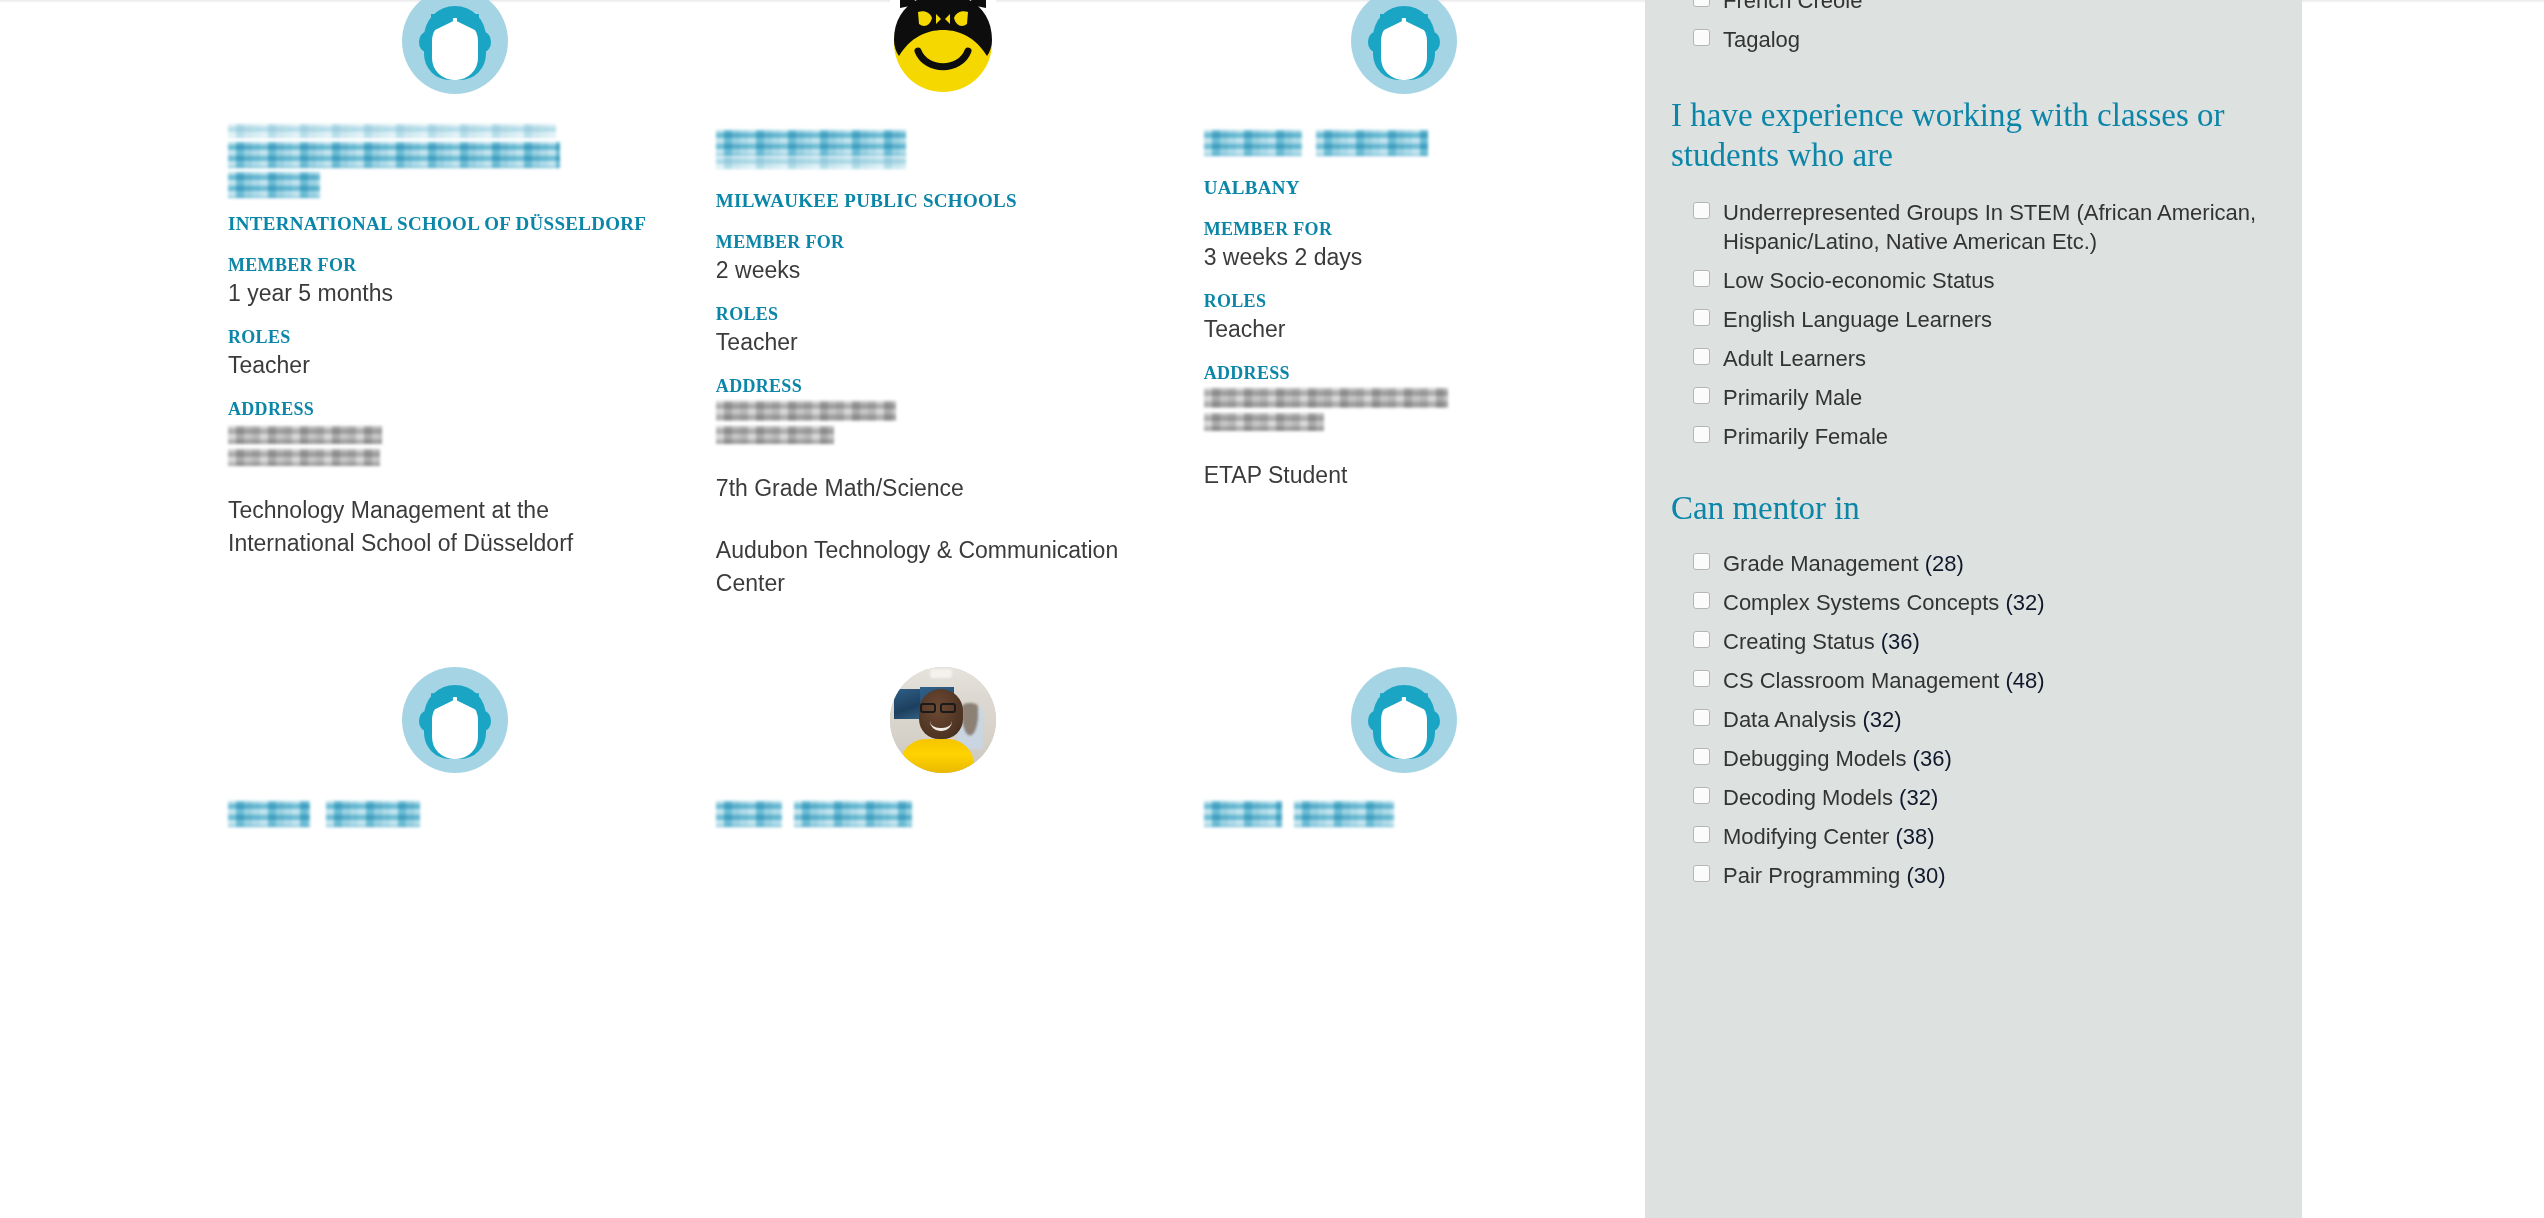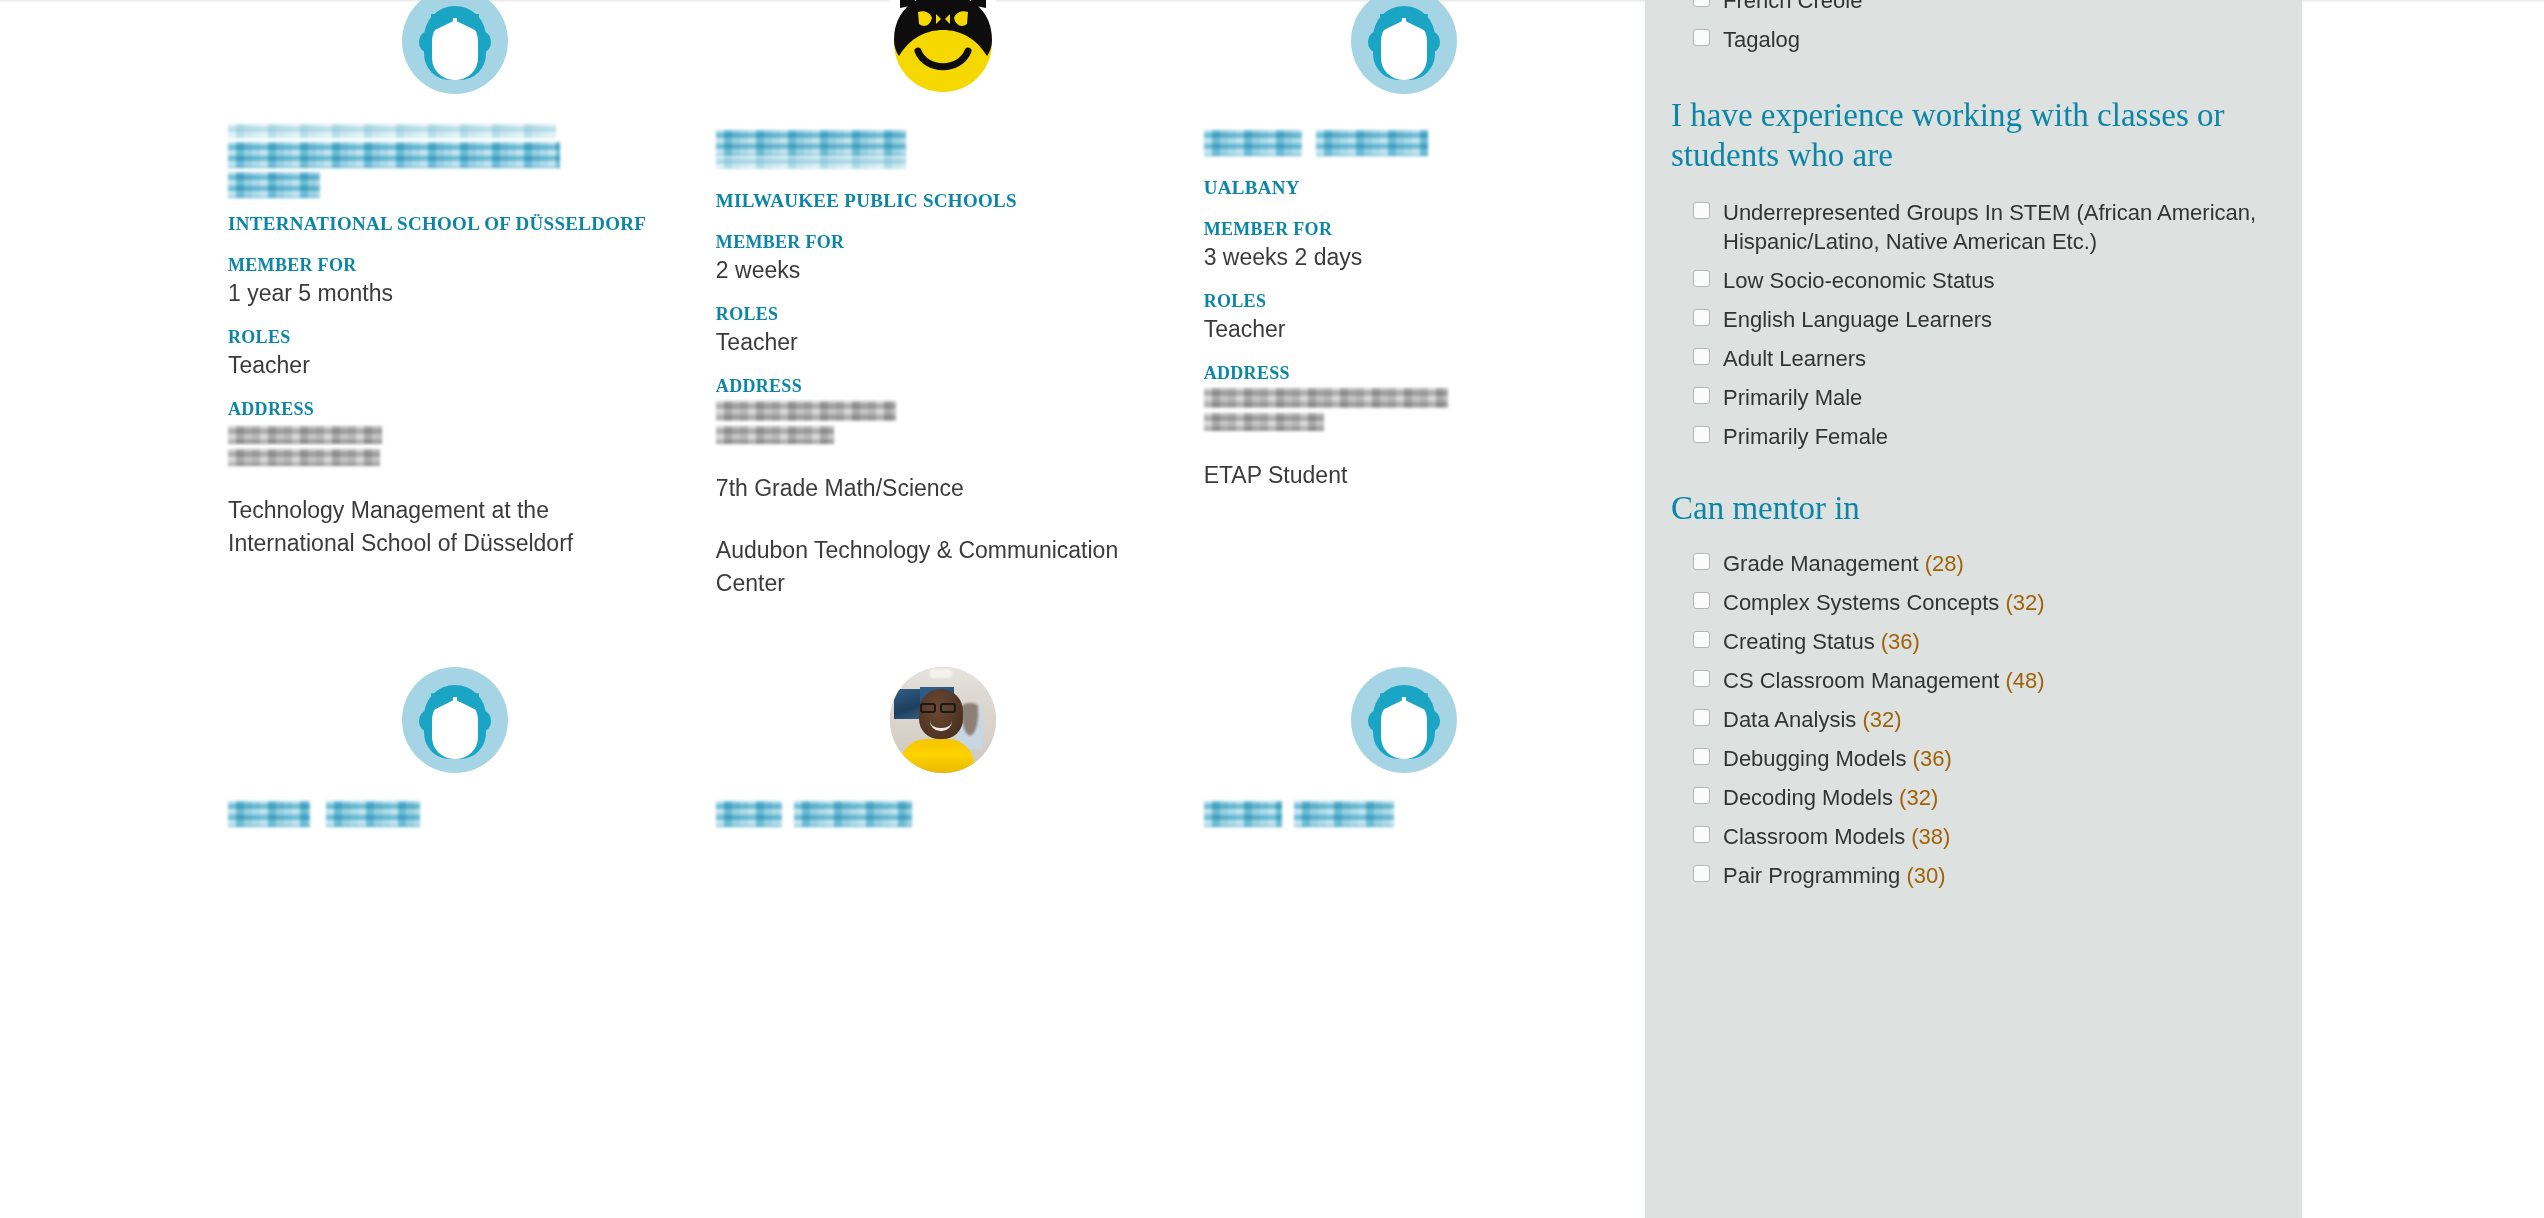--- a/index.html
+++ b/index.html
@@ -250,21 +250,21 @@
     border: 1px solid #b5b5b5;
     border-radius: 3px;
     box-shadow: inset 0 1px 0 #ffffff;
   }
   .facet-label {
     font-family: "Liberation Sans", sans-serif;
     font-size: 22px;
     line-height: 1.32;
     color: #333333;
   }
-  .facet-count { color: #a16207; }
+  .facet-count { color: #0f172a; }
 </style>
 </head>
 <body>
 
 <div id="page">
 
   <div class="top-hairline"></div>
 
   <div id="results">
 
@@ -502,21 +502,21 @@
       <li class="facet-item">
         <span class="cbox"></span>
         <span class="facet-label"><span>Debugging Models</span> <span class="facet-count">(36)</span></span>
       </li>
       <li class="facet-item">
         <span class="cbox"></span>
         <span class="facet-label"><span>Decoding Models</span> <span class="facet-count">(32)</span></span>
       </li>
       <li class="facet-item">
         <span class="cbox"></span>
-        <span class="facet-label"><span>Classroom Models</span> <span class="facet-count">(38)</span></span>
+        <span class="facet-label"><span>Modifying Center</span> <span class="facet-count">(38)</span></span>
       </li>
       <li class="facet-item">
         <span class="cbox"></span>
         <span class="facet-label"><span>Pair Programming</span> <span class="facet-count">(30)</span></span>
       </li>
     </ul>
   </div>
 
 </div>
 

